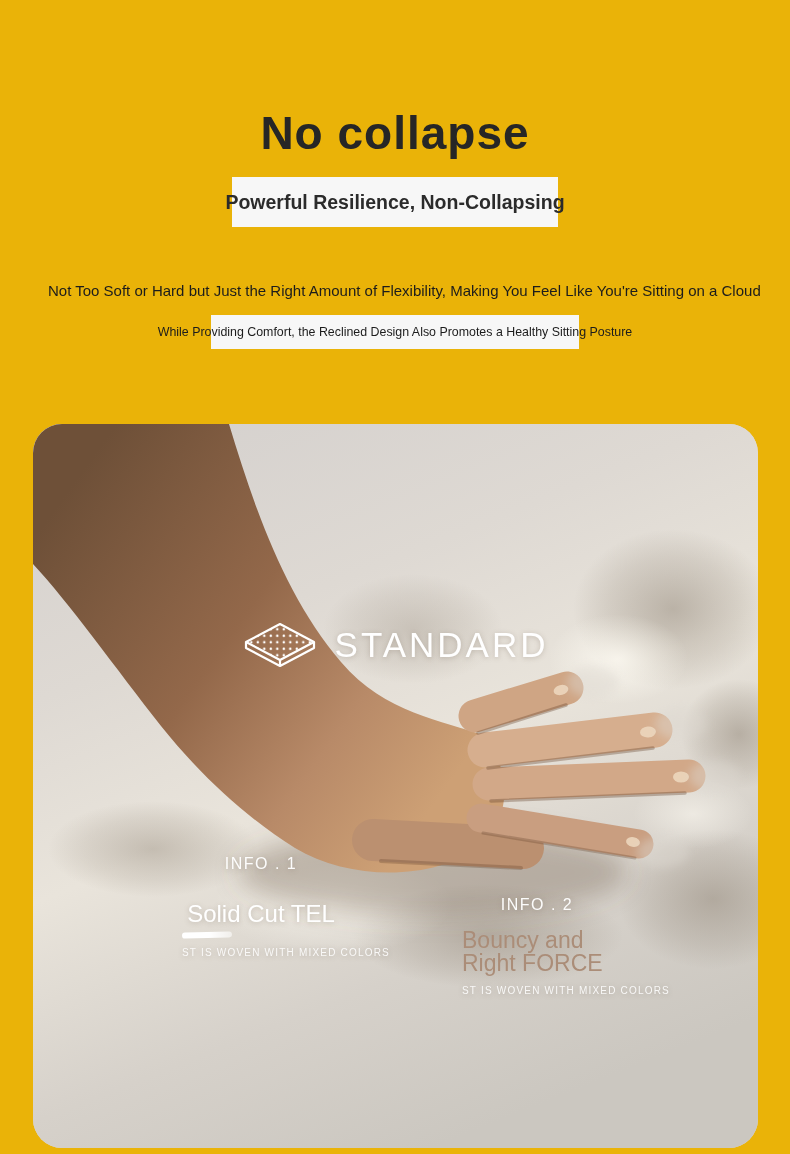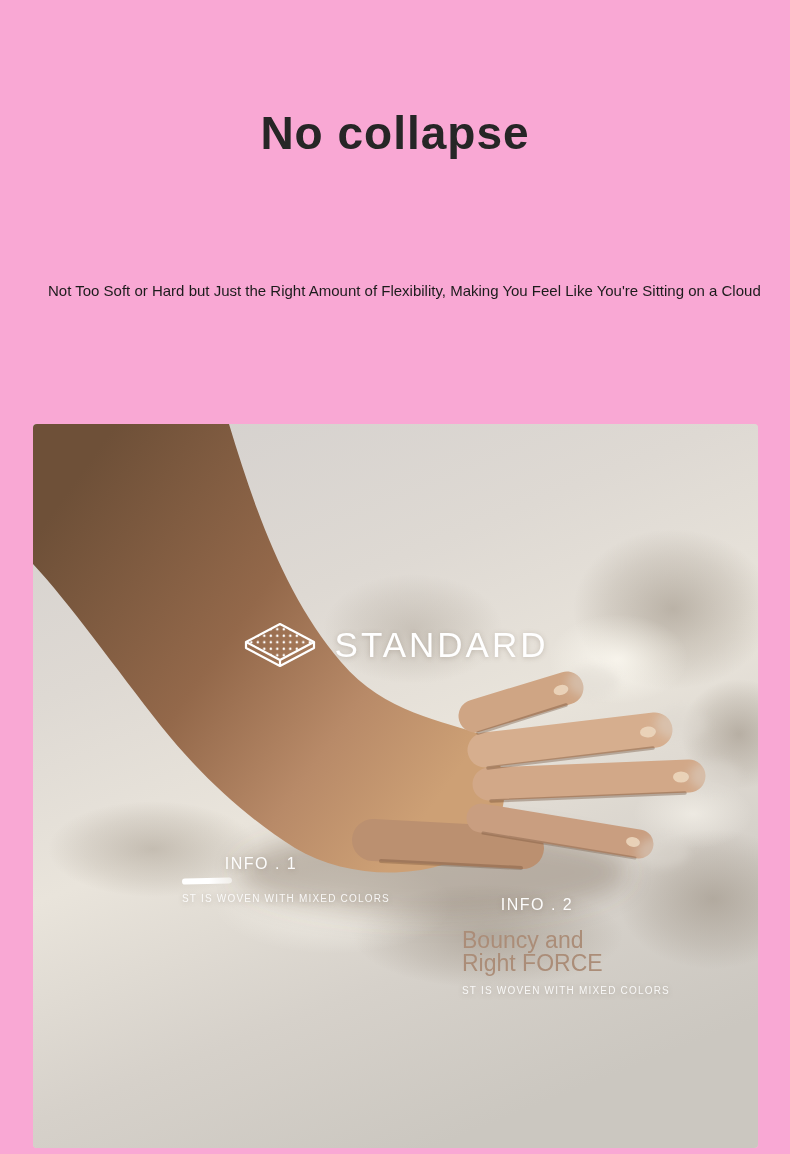--- a/index.html
+++ b/index.html
@@ -4,21 +4,21 @@
 <style>
   html, body {
     margin: 0;
     padding: 0;
     width: 790px;
     height: 1154px;
     background: #ffffff;
     overflow: hidden;
     font-family: "Liberation Sans", sans-serif;
   }
-  .page { position: relative; width: 790px; height: 1154px; background: #f9a8d4; }
+  .page { position: relative; width: 790px; height: 1154px; background: #eab308; }
 
   
   .hero { position: absolute; top: 0; left: 0; width: 790px; height: 424px; }
   .hero-title {
     position: absolute; top: 106px; left: 0; width: 100%;
     margin: 0; text-align: center;
     font-size: 46px; line-height: 54px; font-weight: 700;
     letter-spacing: 1px; color: #262626;
   }
   .subtitle-band {
@@ -39,21 +39,21 @@
     width: 368px; height: 34px; background: #f7f7f7;
   }
   .desc-band span {
     position: absolute; left: 50%; top: 50%; transform: translate(-50%,-50%);
     white-space: nowrap; font-size: 12.4px; color: #1c1c1c;
   }
 
   
   .photo-card {
     position: absolute; top: 424px; left: 33px;
-    width: 725px; height: 724px; border-radius: 4px; overflow: hidden;
+    width: 725px; height: 724px; border-radius: 29px; overflow: hidden;
     background: #ddd8d2;
   }
   .photo-card svg.scene { position: absolute; top: 0; left: 0; width: 100%; height: 100%; display: block; }
 
   .overlay { position: absolute; color: #ffffff; text-shadow: 0 1px 5px rgba(125,112,98,0.35); }
 
   .standard-row {
     top: 195px; left: 0; width: 100%; height: 52px;
     display: flex; align-items: center; justify-content: center; gap: 18px;
   }
@@ -94,23 +94,29 @@
   .info-1 .info-caption { margin-top: 9px; margin-left: 2px; }
 </style>
 </head>
 <body>
 
 <div class="page">
 
   <div class="hero">
     <h1 class="hero-title">No collapse</h1>
 
+    <div class="subtitle-band">
+      <span>Powerful Resilience, Non-Collapsing</span>
+    </div>
 
     <div class="desc-line-1">Not Too Soft or Hard but Just the Right Amount of Flexibility, Making You Feel Like You're Sitting on a Cloud</div>
 
+    <div class="desc-band">
+      <span>While Providing Comfort, the Reclined Design Also Promotes a Healthy Sitting Posture</span>
+    </div>
   </div>
 
   <figure class="photo-card" style="margin:0">
 
     <svg class="scene" viewBox="0 0 725 724" preserveAspectRatio="none" aria-hidden="true">
       <defs>
         <linearGradient id="gFoam" x1="15%" y1="0%" x2="55%" y2="100%">
           <stop offset="0%" stop-color="#d5d1ce"></stop>
           <stop offset="28%" stop-color="#ded9d3"></stop>
           <stop offset="52%" stop-color="#e9e4db"></stop>
@@ -192,20 +198,21 @@
         <path d="M37,3 L71,21 L37,39 L3,21 Z" fill="url(#dotGrid)" stroke="#ffffff" stroke-width="2.2" stroke-linejoin="round"></path>
         <path d="M3,21 L3,27 L37,45 L71,27 L71,21" fill="none" stroke="#ffffff" stroke-width="2.2" stroke-linejoin="round"></path>
         <path d="M37,39 L37,45" fill="none" stroke="#ffffff" stroke-width="2.2"></path>
       </svg>
       <span class="standard-label">STANDARD</span>
     </div>
 
 
     <div class="overlay info-block info-1">
       <div class="info-label">INFO . 1</div>
+      <div class="info-title">Solid Cut TEL</div>
       <div class="underline-swoosh"></div>
       <div class="info-caption">ST IS WOVEN WITH MIXED COLORS</div>
     </div>
 
     <div class="overlay info-block info-2">
       <div class="info-label">INFO . 2</div>
       <div class="info-title">
         <div>Bouncy and</div>
         <div>Right FORCE</div>
       </div>

